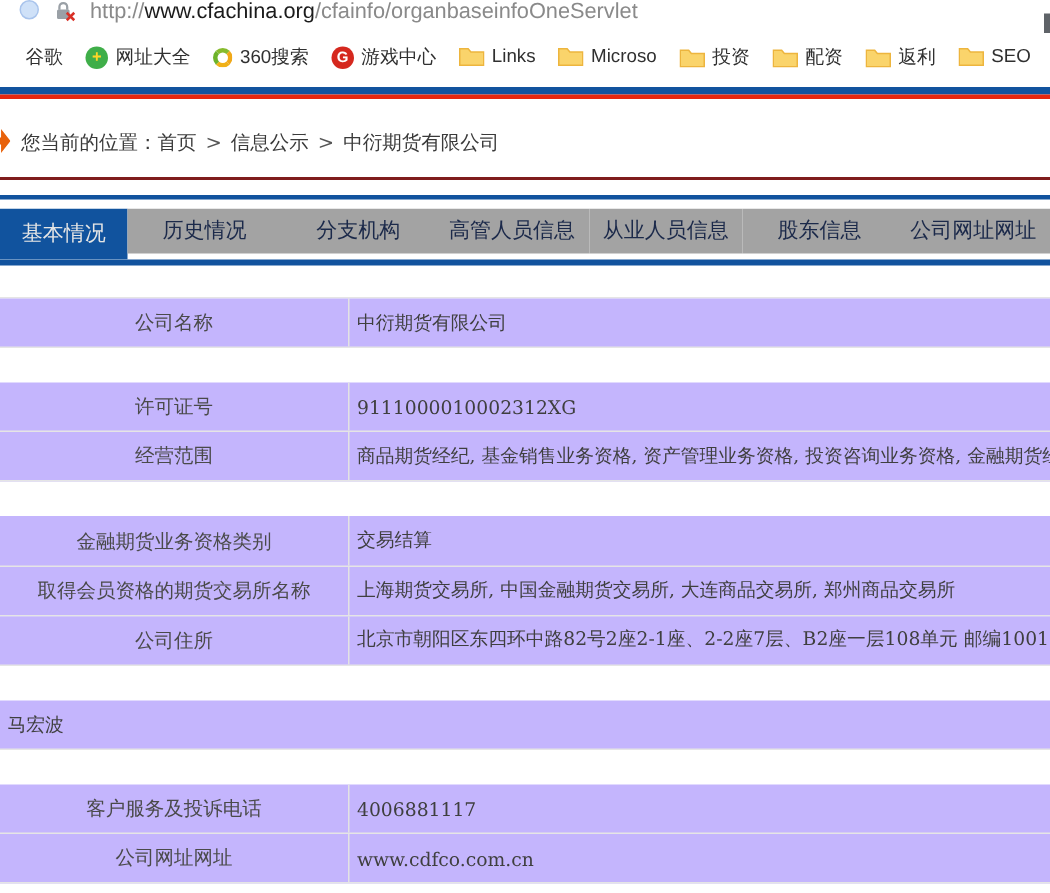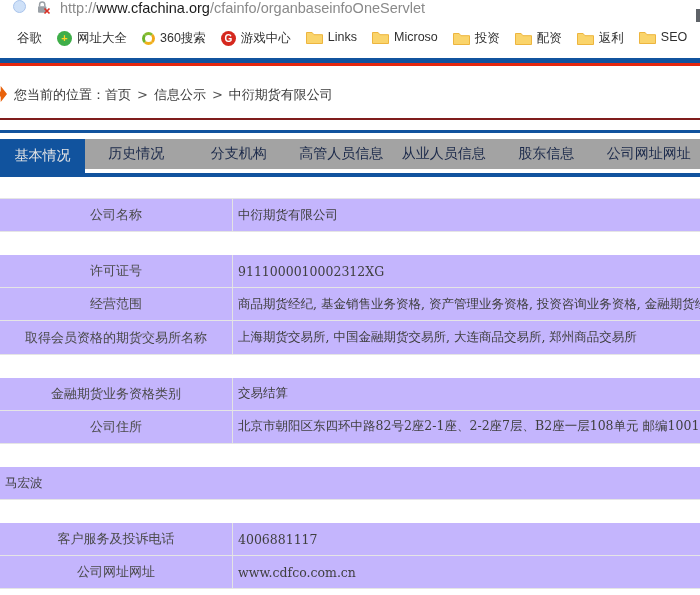--- a/index.html
+++ b/index.html
@@ -189,28 +189,28 @@
     <div class="cell-value">中衍期货有限公司</div>
   </div>
   <div class="info-row alt">
     <div class="cell-label">许可证号</div>
     <div class="cell-value">9111000010002312XG</div>
   </div>
   <div class="info-row">
     <div class="cell-label">经营范围</div>
     <div class="cell-value">商品期货经纪, 基金销售业务资格, 资产管理业务资格, 投资咨询业务资格, 金融期货经纪</div>
   </div>
+  <div class="info-row alt">
+    <div class="cell-label">金融期货业务资格类别</div>
+    <div class="cell-value">交易结算</div>
+  </div>
   <div class="info-row">
     <div class="cell-label">取得会员资格的期货交易所名称</div>
     <div class="cell-value">上海期货交易所, 中国金融期货交易所, 大连商品交易所, 郑州商品交易所</div>
   </div>
-  <div class="info-row alt">
-    <div class="cell-label">金融期货业务资格类别</div>
-    <div class="cell-value">交易结算</div>
-  </div>
   <div class="info-row">
     <div class="cell-label">公司住所</div>
     <div class="cell-value">北京市朝阳区东四环中路82号2座2-1座、2-2座7层、B2座一层108单元 邮编100124</div>
   </div>
   <div class="info-row alt">
     <div class="cell-value">马宏波</div>
   </div>
   <div class="info-row alt">
     <div class="cell-label">客户服务及投诉电话</div>
     <div class="cell-value">4006881117</div>

